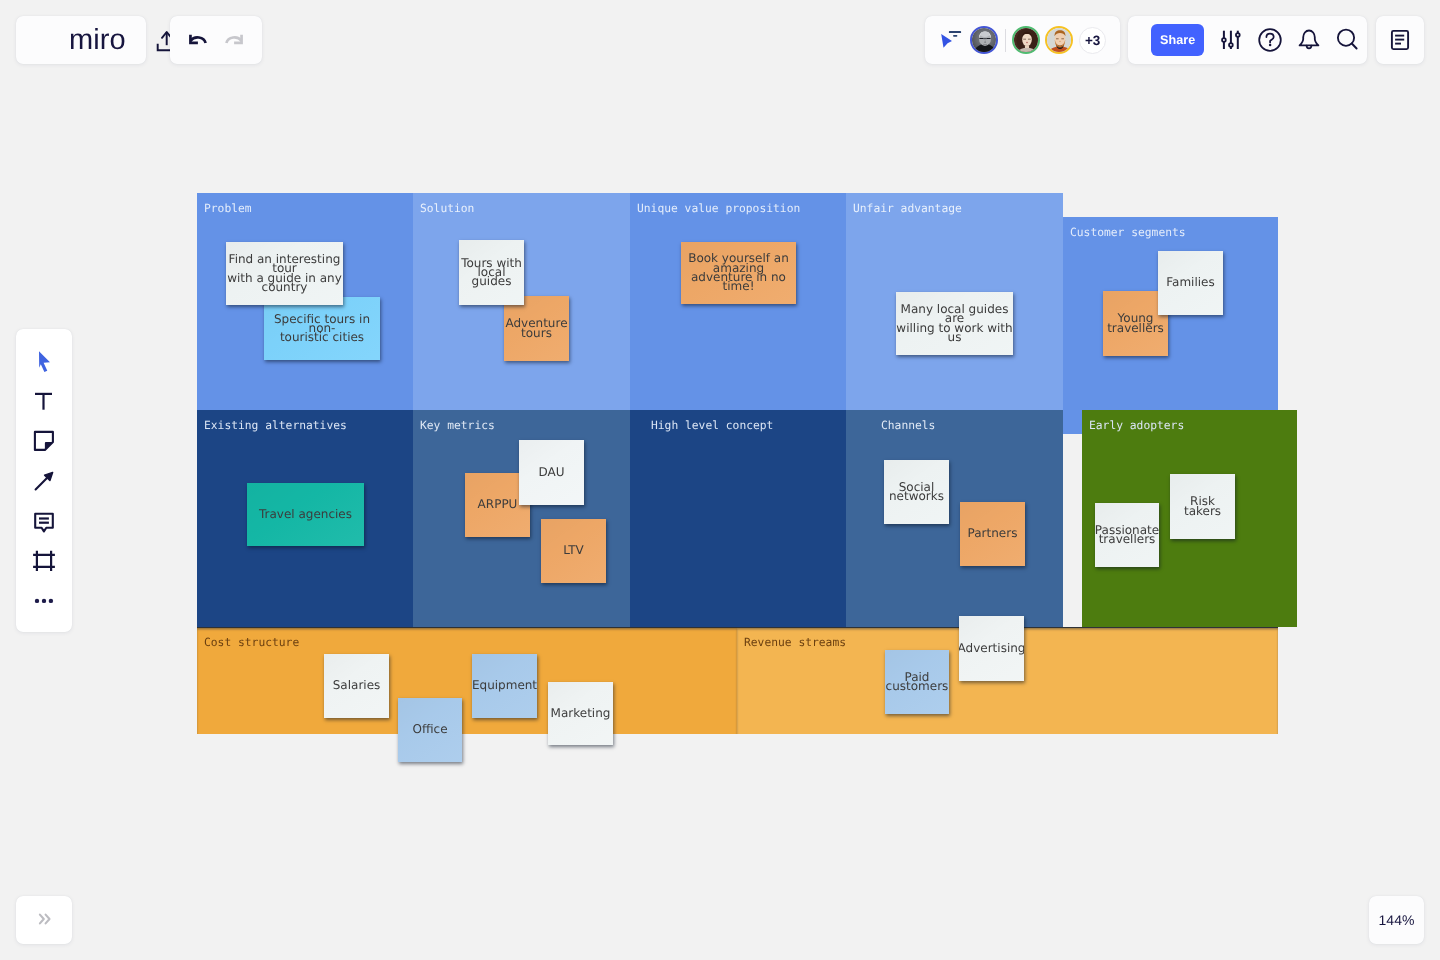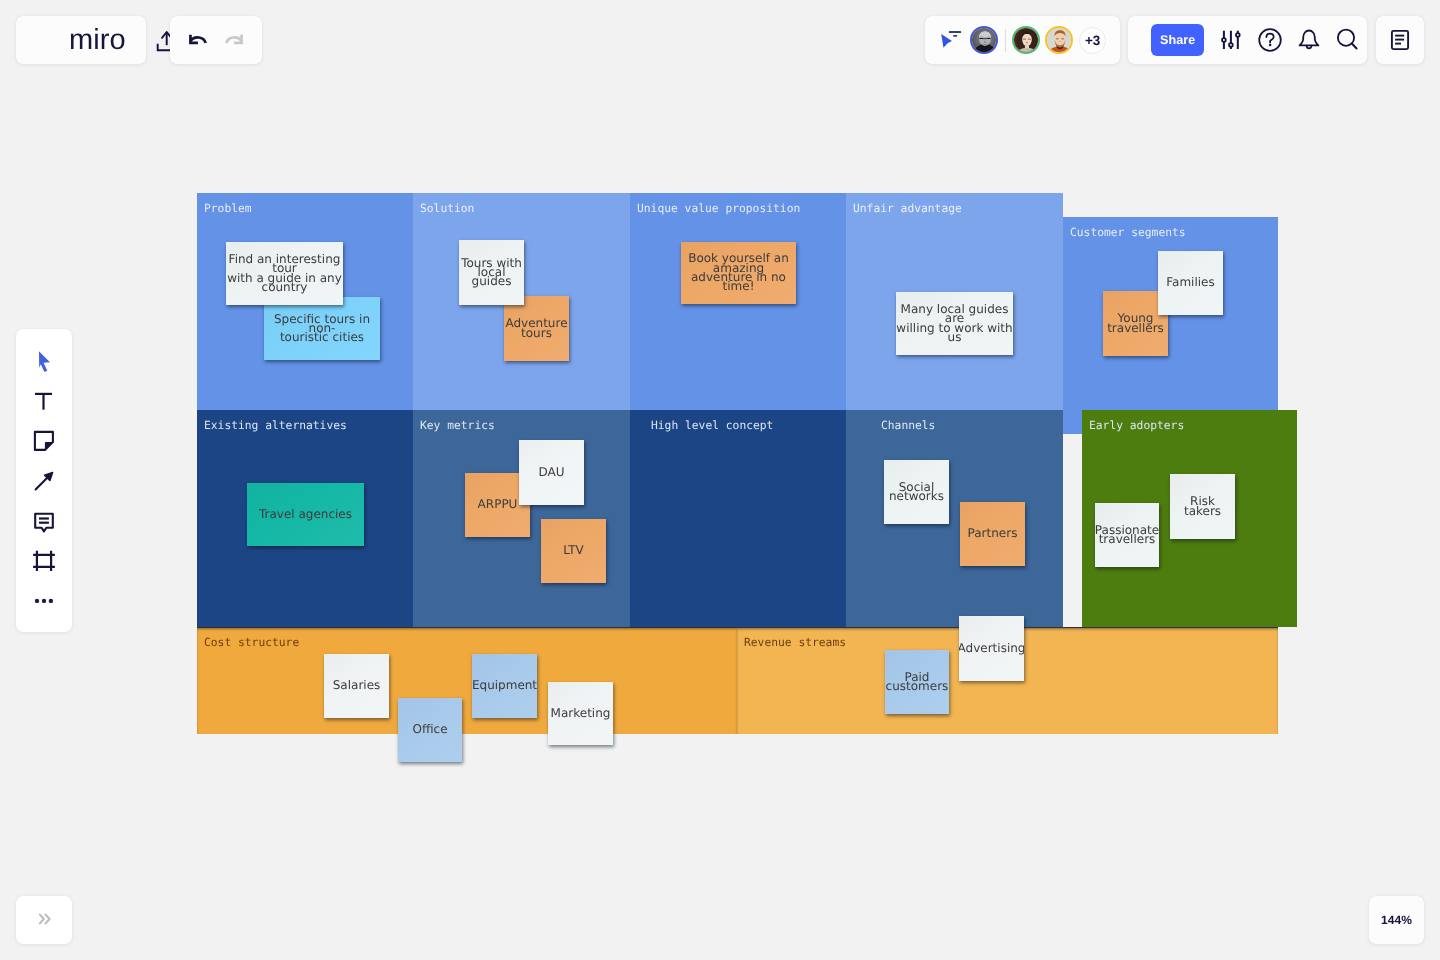--- a/index.html
+++ b/index.html
@@ -94,21 +94,21 @@
     position:absolute; left:16px; top:896px; width:56px; height:48px;
     background:#fff; border-radius:7px;
     box-shadow:0 1px 4px rgba(9,30,66,.07), 0 0 1px rgba(9,30,66,.10);
     display:flex;align-items:center;justify-content:center;cursor:pointer;
   }
   #zoom-btn {
     position:absolute; left:1369px; top:896px; width:55px; height:48px;
     background:#fcfcfd; border-radius:7px;
     box-shadow:0 1px 4px rgba(9,30,66,.07), 0 0 1px rgba(9,30,66,.10);
     display:flex;align-items:center;justify-content:center;cursor:pointer;
-    font-size:12px;font-weight:700;color:#17153f;letter-spacing:0.1px;
+    font-size:14px;font-weight:400;color:#17153f;letter-spacing:0.1px;
   }
 
   
   #canvas { position:absolute; left:197px; top:193px; width:1081px; height:384px; }
   .cell { position:absolute; }
   .cell.bottom-row { box-shadow: inset 0 1px 0 rgba(28,38,52,.85), inset 0 2.5px 2px rgba(30,40,55,.42); }
   .cell-title {
     position:absolute; left:7.0px; top:10px;
     font-family:"DejaVu Sans Mono", monospace;
     font-size:11.3px;

